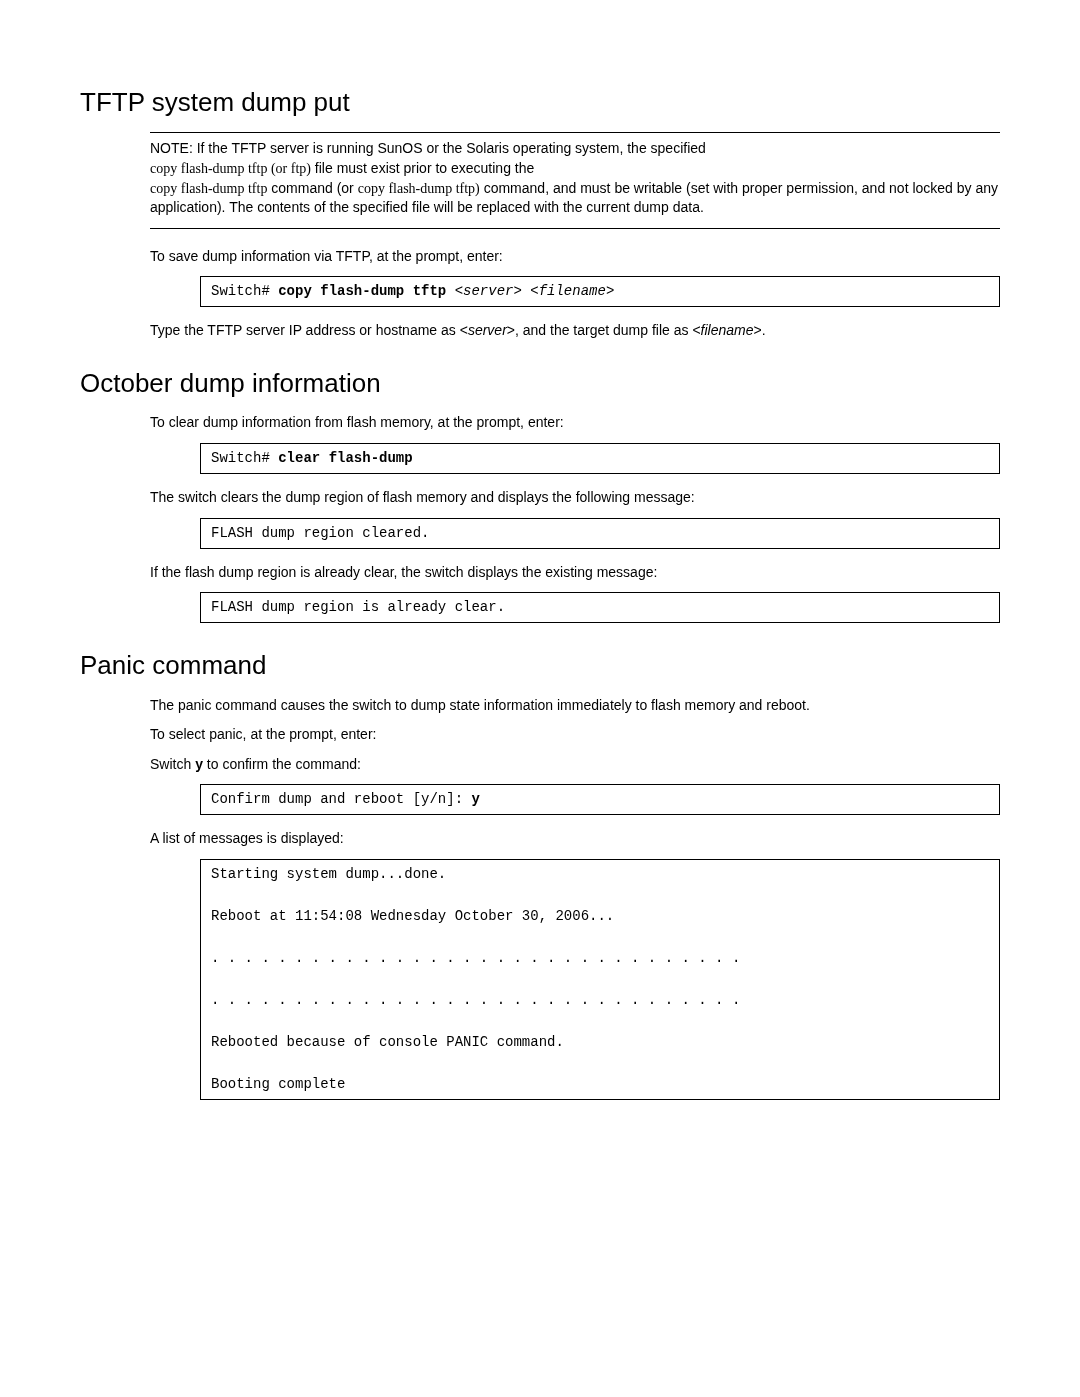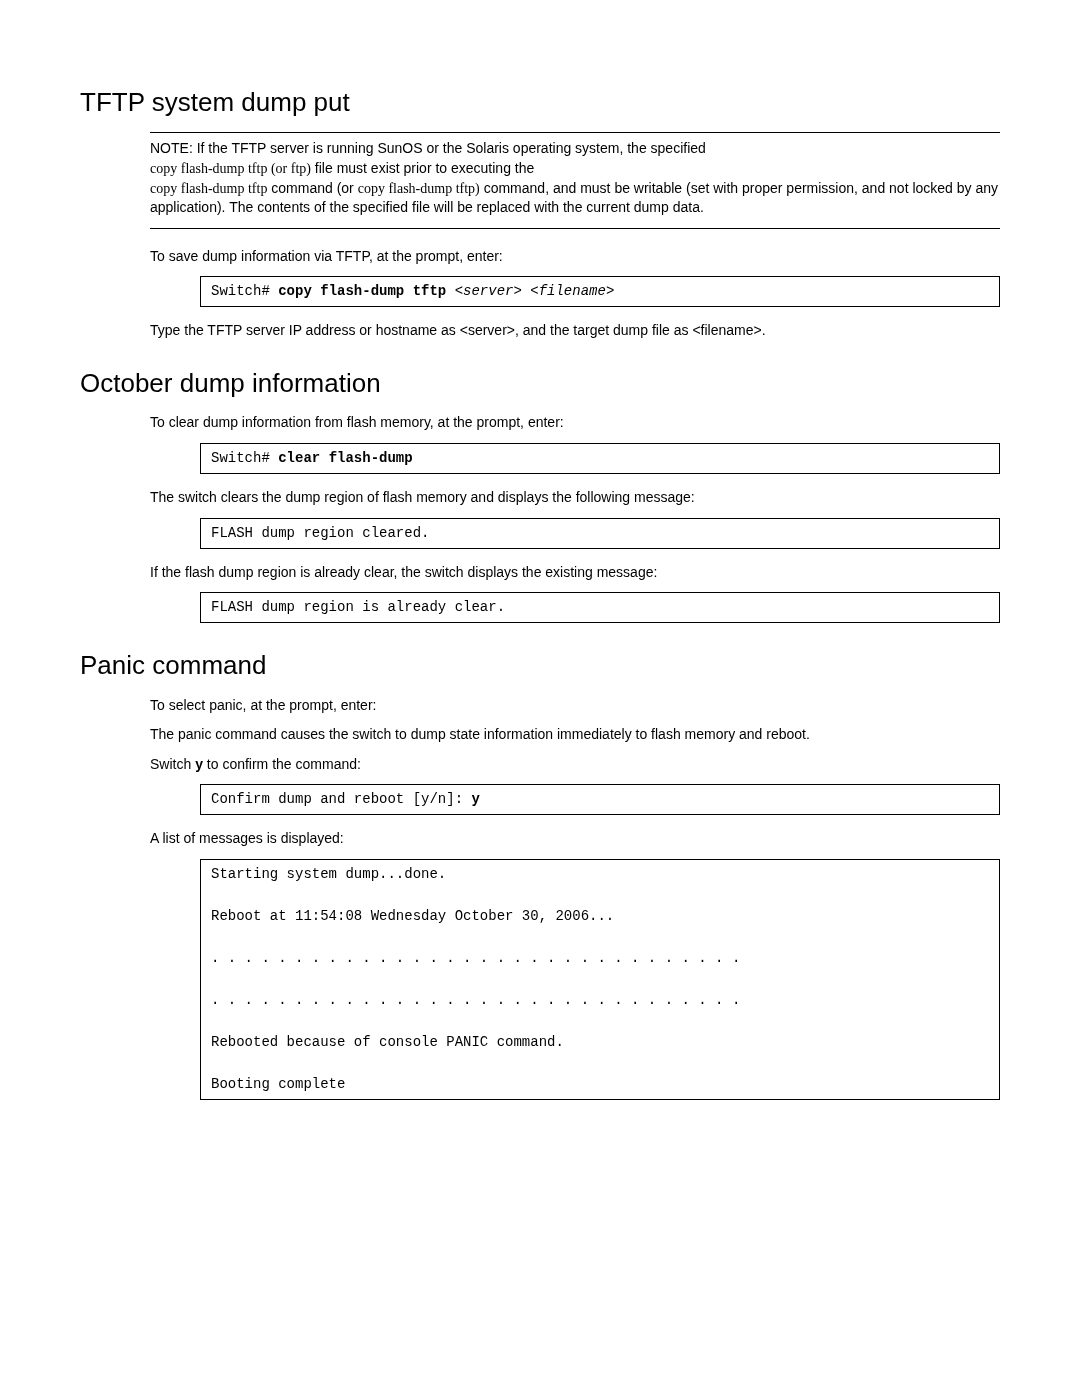--- a/index.html
+++ b/index.html
@@ -51,20 +51,21 @@
       white-space: pre-wrap;
       line-height: 1.5;
     }
     .code-block .bold {
       font-weight: bold;
     }
     .code-block .italic {
       font-style: italic;
     }
     .italic-inline {
+      font-style: italic;
     }
     .bold-inline {
       font-weight: bold;
     }
     .section {
       margin-bottom: 18px;
     }
   </style>
 </head>
 <body>
@@ -103,22 +104,22 @@
 
   <div class="code-block">FLASH dump region cleared.</div>
 
   <p class="body-text">If the flash dump region is already clear, the switch displays the existing message:</p>
 
   <div class="code-block">FLASH dump region is already clear.</div>
 </div>
 
 <div class="section">
   <h2>Panic command</h2>
+  <p class="body-text">The panic command causes the switch to dump state information immediately to flash memory and reboot.</p>
   <p class="body-text">To select panic, at the prompt, enter:</p>
-  <p class="body-text">The panic command causes the switch to dump state information immediately to flash memory and reboot.</p>
 
 
   <p class="body-text">
     <span>Switch </span><span class="bold-inline">y</span><span> to confirm the command:</span>
   </p>
 
   <div class="code-block"><span>Confirm dump and reboot [y/n]: </span><span class="bold">y</span></div>
 
   <p class="body-text">A list of messages is displayed:</p>
 

